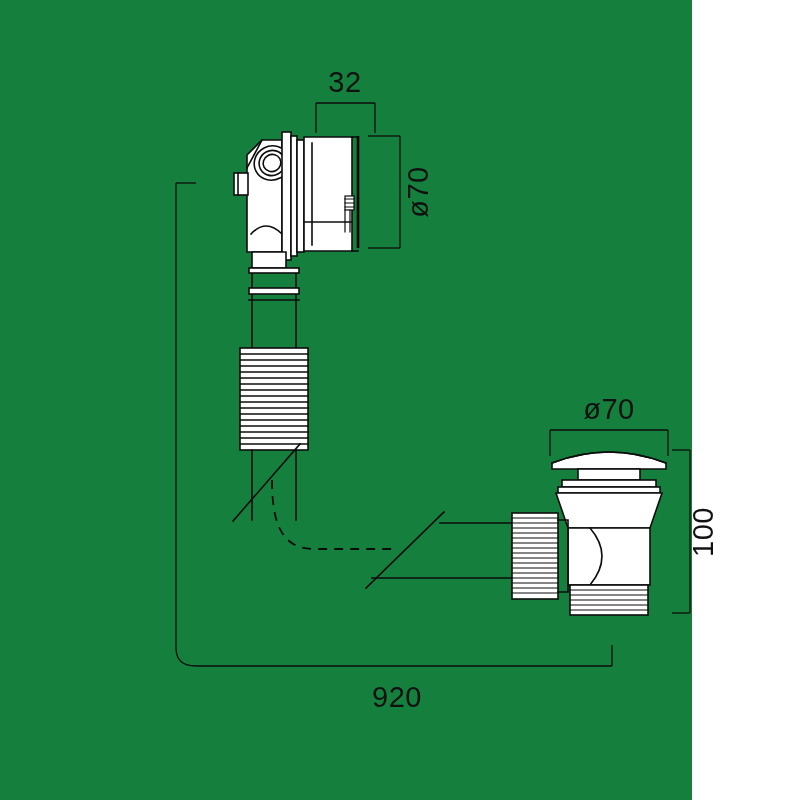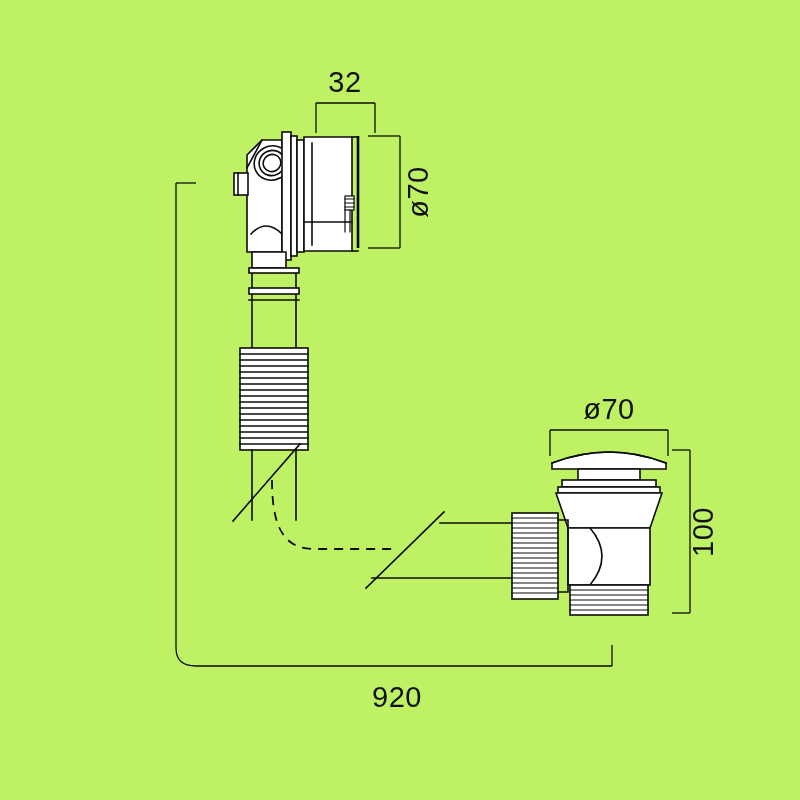--- a/index.html
+++ b/index.html
@@ -8,23 +8,23 @@
     background: #ffffff;
   }
   body {
     width: 800px;
     height: 800px;
     font-family: "Liberation Sans", sans-serif;
     overflow: hidden;
   }
   #drawing-root {
     position: relative;
-    width: 800px;
+    width: 692px;
     height: 800px;
-    background: #bef264;
+    background: #15803d;
   }
   svg.tech-drawing {
     display: block;
     width: 800px;
     height: 800px;
   }
   .ln {
     stroke: #0d0d0d;
     stroke-width: 1.6;
     fill: none;

